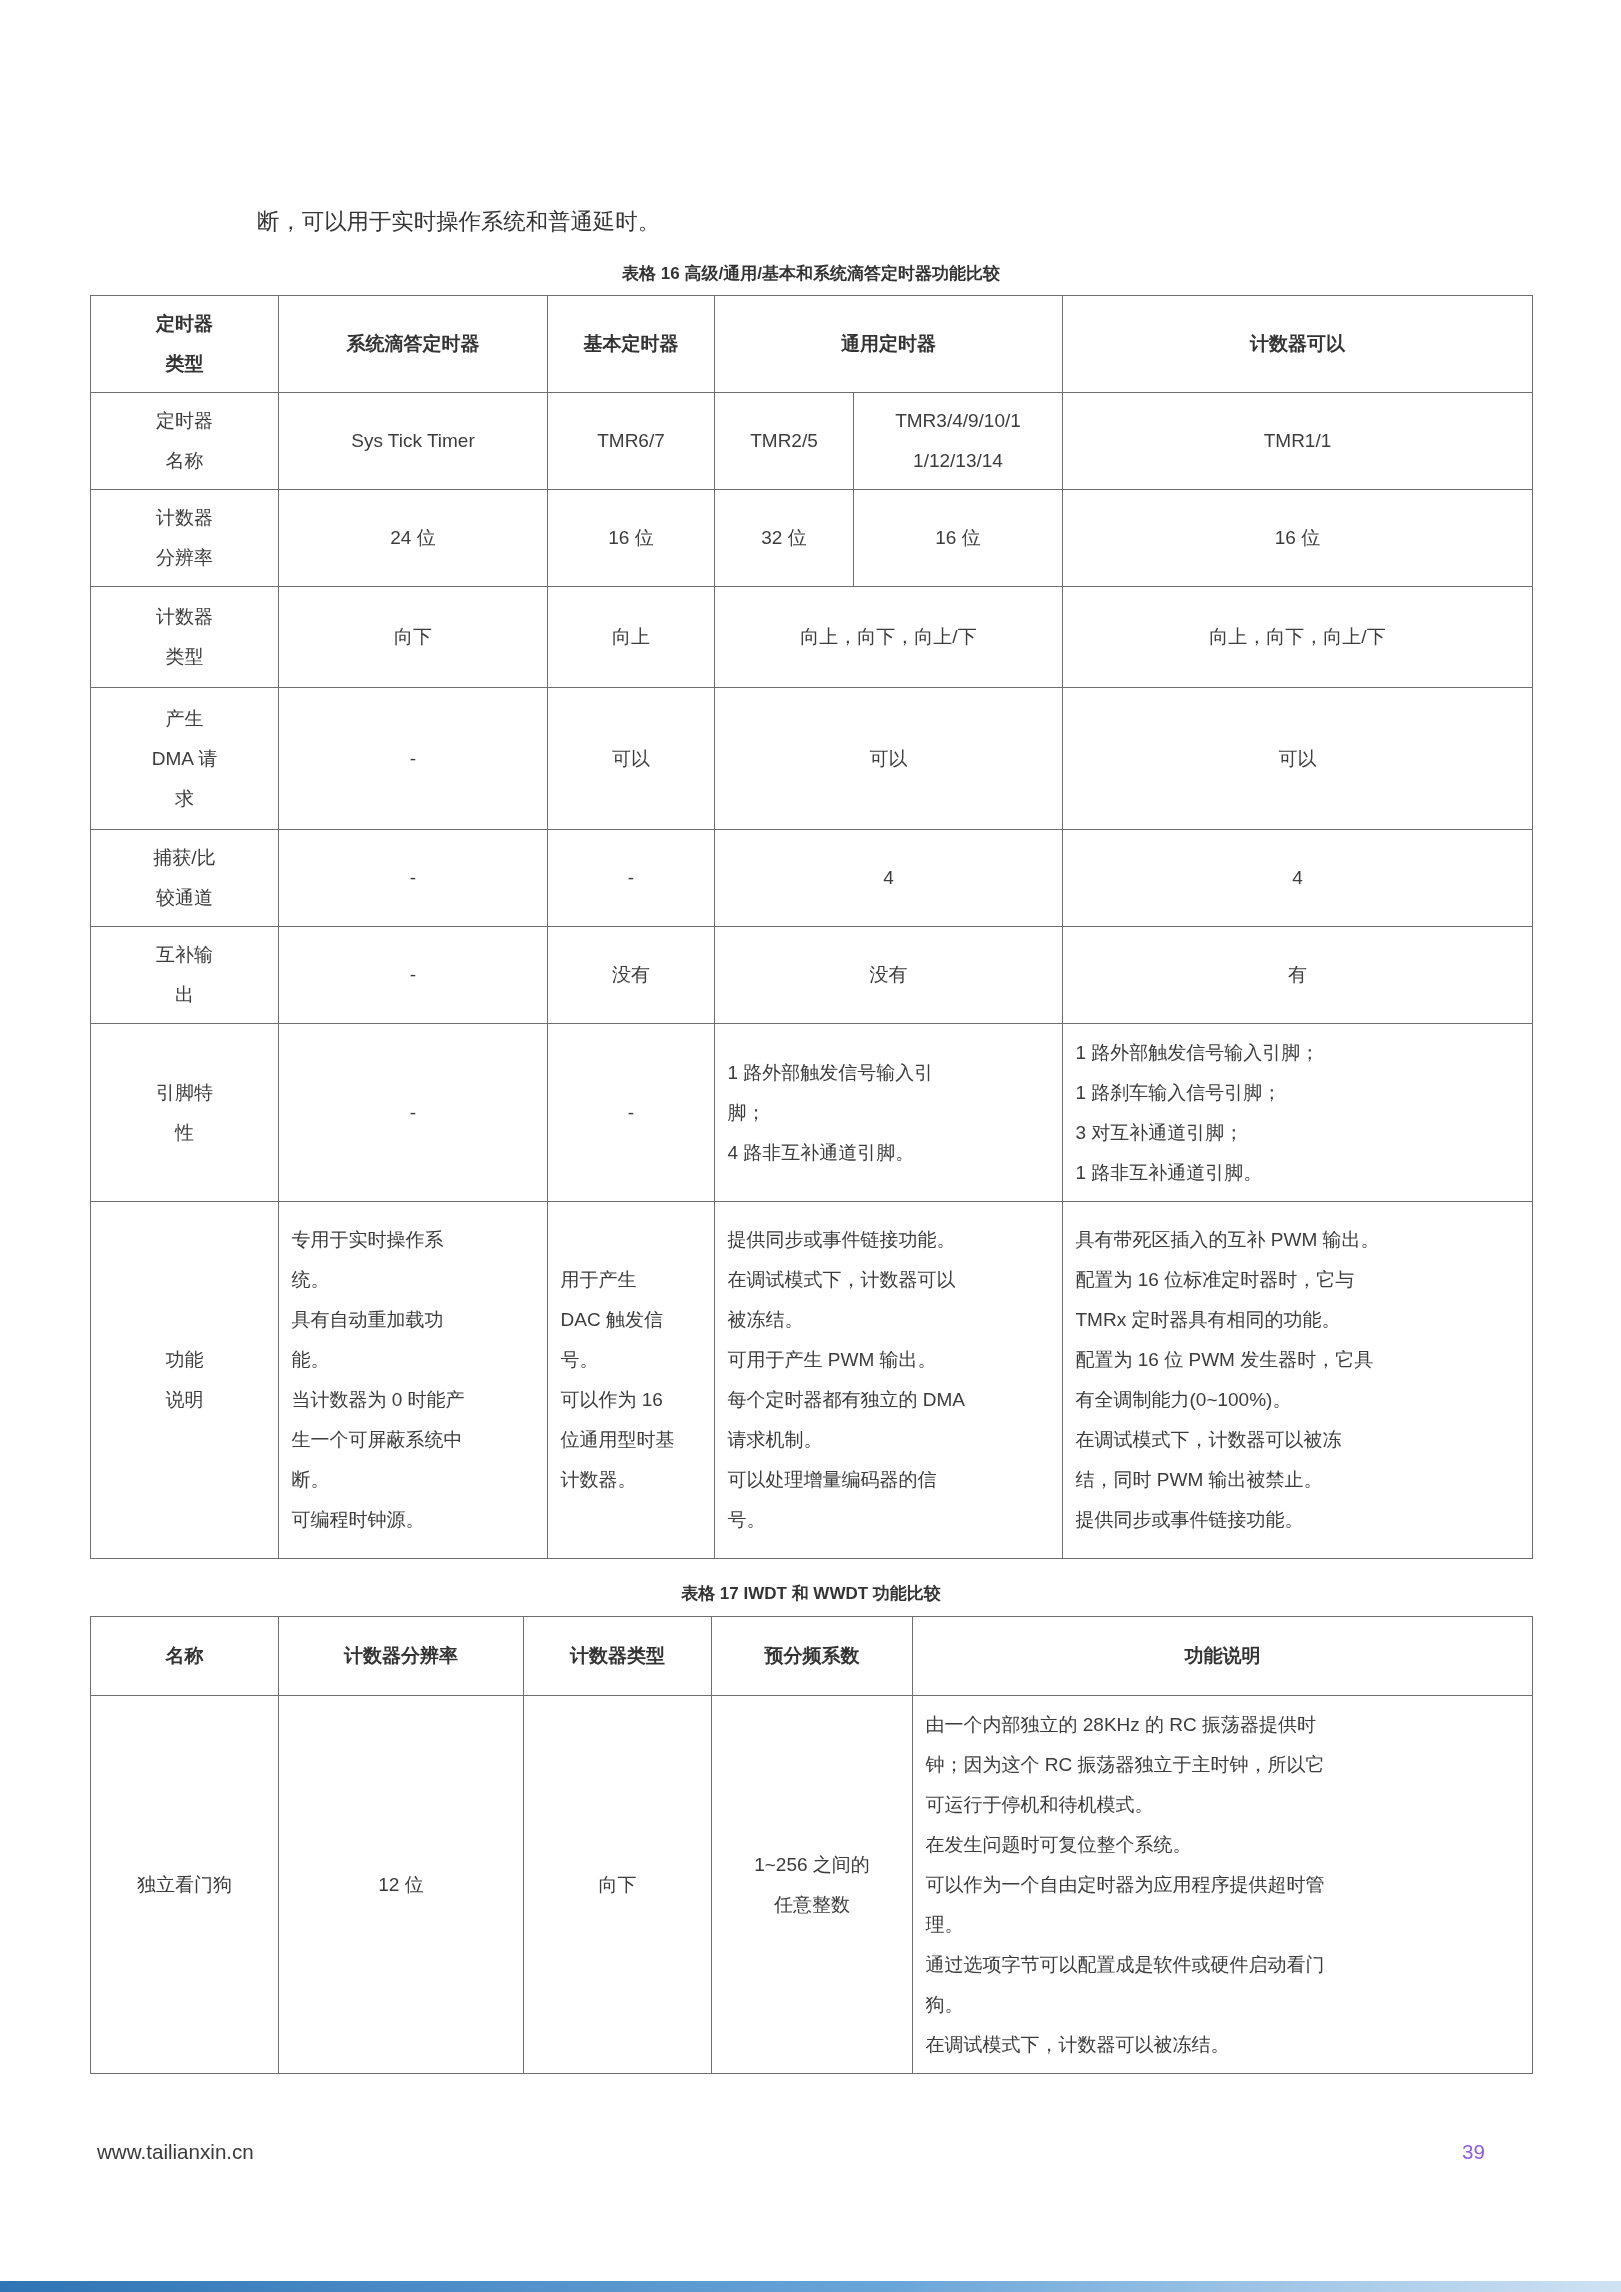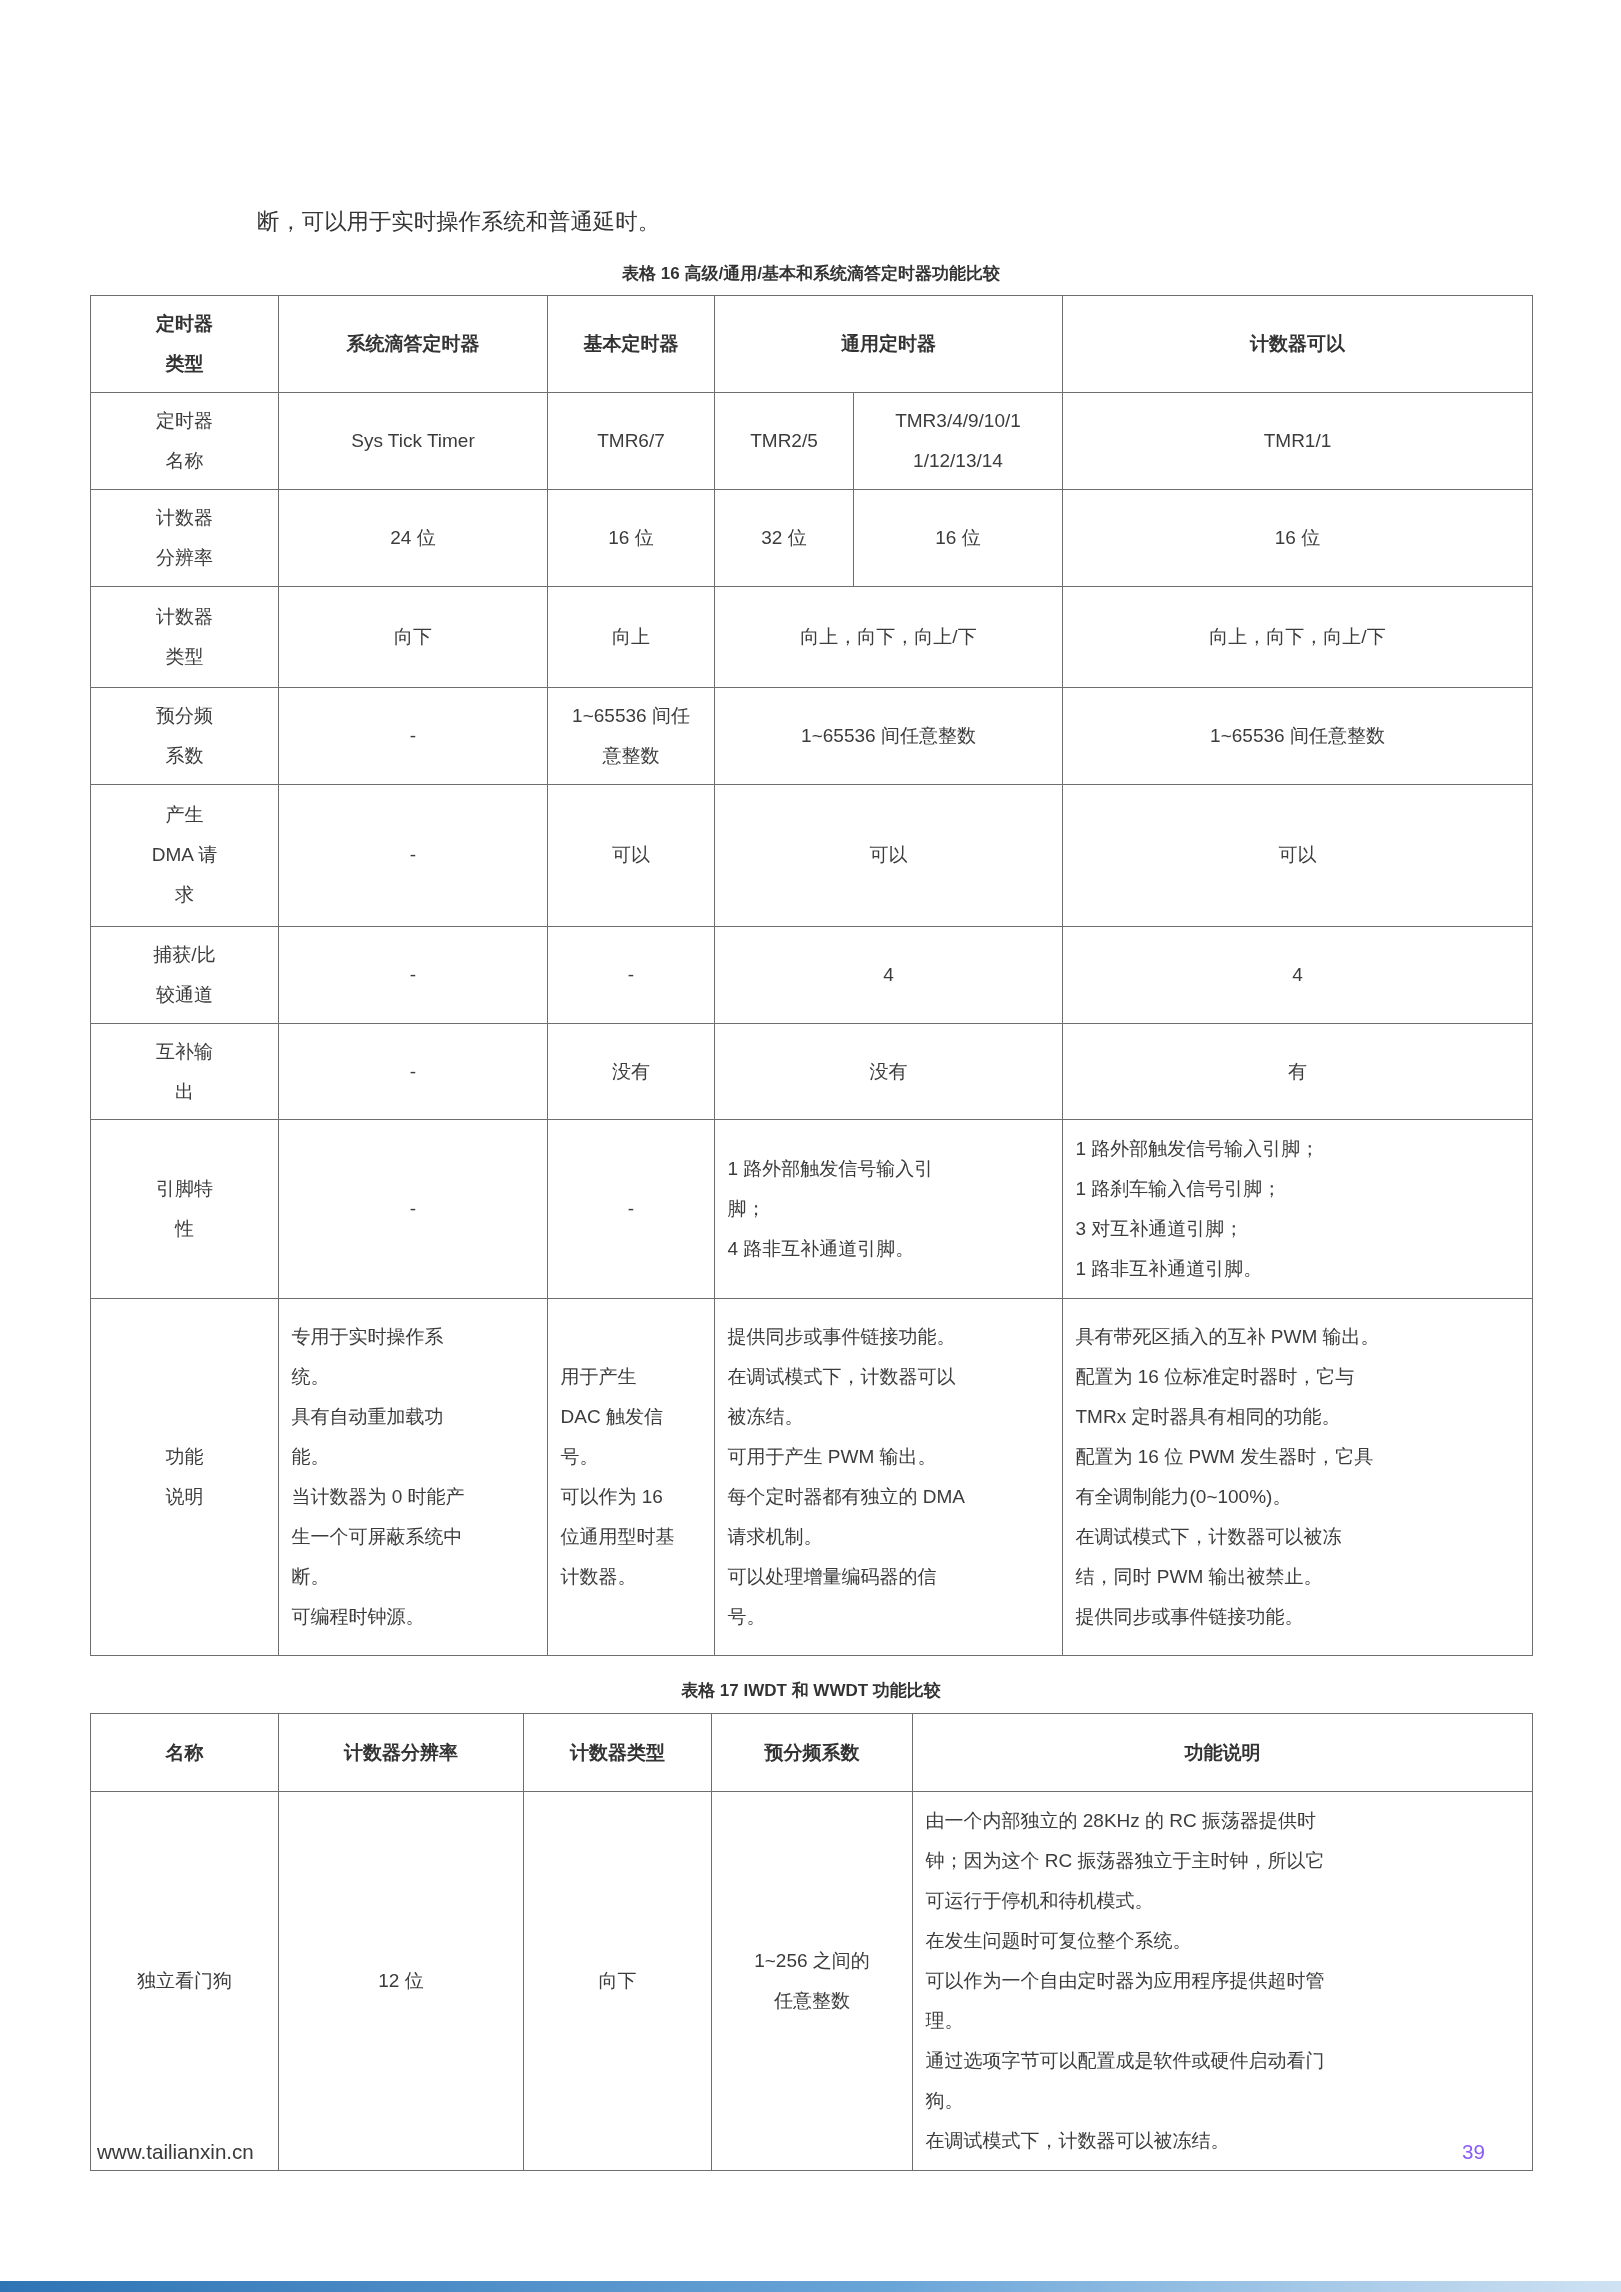--- a/index.html
+++ b/index.html
@@ -113,29 +113,20 @@
       <td>16 位</td>
       <td>16 位</td>
     </tr>
     <tr class="h100">
       <td>计数器
 类型</td>
       <td>向下</td>
       <td>向上</td>
       <td colspan="2">向上，向下，向上/下</td>
       <td>向上，向下，向上/下</td>
-    </tr>
-    <tr class="h95">
-      <td>预分频
-系数</td>
-      <td>-</td>
-      <td>1~65536 间任
-意整数</td>
-      <td colspan="2">1~65536 间任意整数</td>
-      <td>1~65536 间任意整数</td>
     </tr>
     <tr class="h145">
       <td>产生
 DMA 请
 求</td>
       <td>-</td>
       <td>可以</td>
       <td colspan="2">可以</td>
       <td>可以</td>
     </tr>

